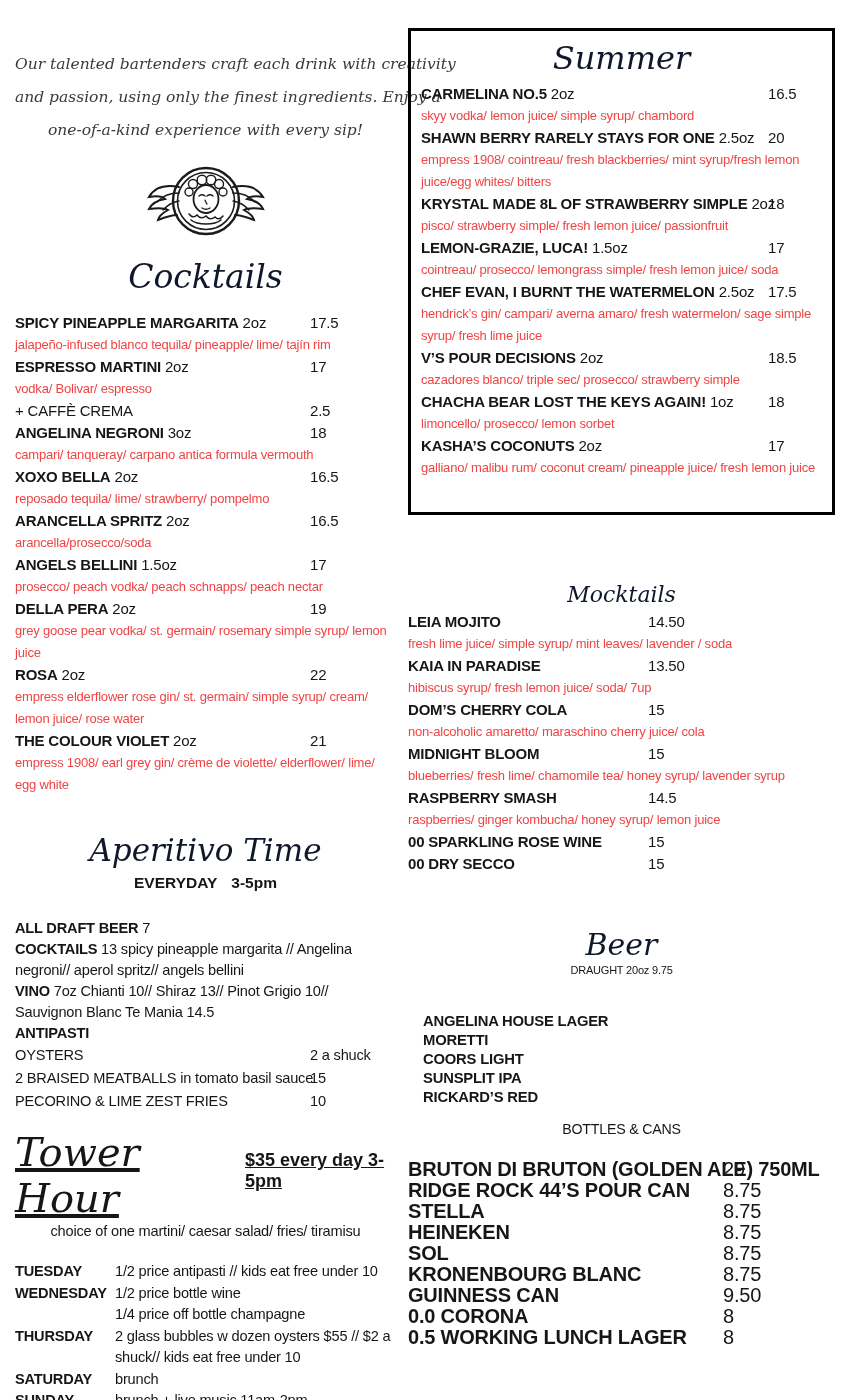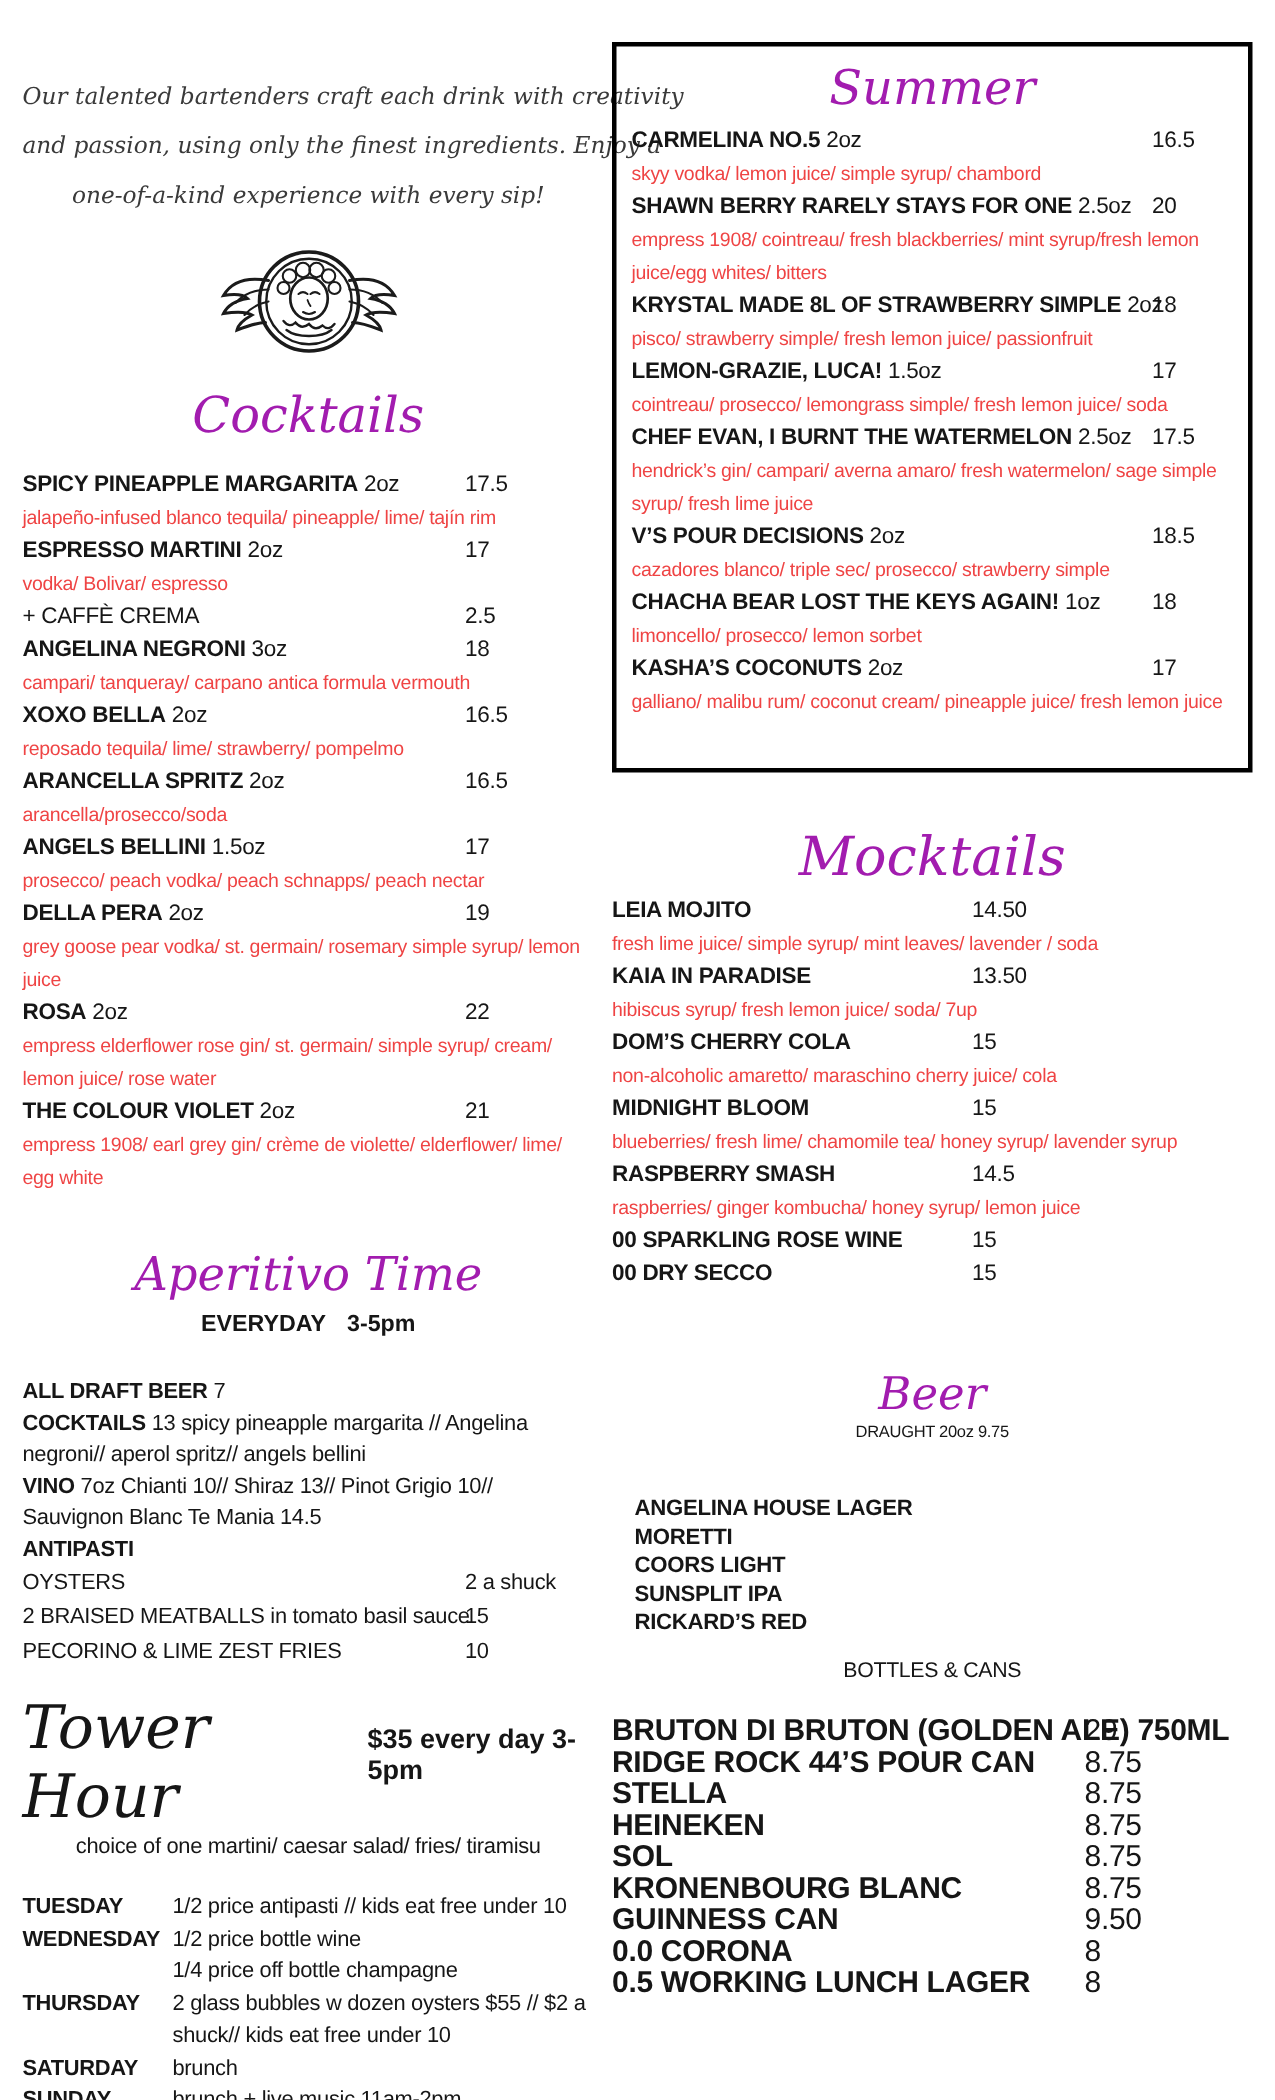--- a/index.html
+++ b/index.html
@@ -20,25 +20,25 @@
     font-family:"DejaVu Serif", serif; font-style:italic;
     font-size:15.5px; line-height:33px; color:#3a3a3a; white-space:nowrap;
   }
 
   
   .logo-wrap { display:flex; justify-content:center; margin-top:10px; }
 
   
   .script-heading {
     font-family:"DejaVu Serif", serif; font-style:italic;
-    text-align:center; font-weight:400; color:#a21caf;
+    text-align:center; font-weight:400; color:#0f172a;
   }
   .cocktails-title { font-size:33px; margin-top:14px; margin-bottom:16px; }
   .summer-title    { font-size:32px; margin-bottom:6px; }
-  .mocktails-title { font-size:36px; margin-top:36px; margin-bottom:4px; }
+  .mocktails-title { font-size:22px; margin-top:67px; margin-bottom:4px; }
   .beer-title      { font-size:30px; margin-top:52px; }
   .aperitivo-title { font-size:31px; margin-top:36px; }
 
   
   .menu-item { position:relative; }
   .item-line { font-size:15px; line-height:22px; letter-spacing:-0.2px; white-space:nowrap; }
   .item-name { font-weight:700; }
   .menu-item.plain .item-name { font-weight:400; }
   .item-size { font-weight:400; }
   .item-price { position:absolute; top:0; font-size:15px; line-height:22px; font-weight:400; }
@@ -61,21 +61,21 @@
   .everyday-line { text-align:center; font-weight:700; font-size:15.5px; margin-top:6px; }
   .everyday-line .gap { display:inline-block; width:14px; }
   .apero-lines { margin-top:26px; }
   .apero-line { font-size:14.6px; line-height:21px; letter-spacing:-0.2px; }
   .apero-bold { font-weight:700; }
   .antipasti-list .item-line { font-size:14.6px; line-height:23px; font-weight:400; }
   .antipasti-list .item-name { font-weight:400; }
   .antipasti-list .item-price { font-size:14.6px; line-height:23px; }
 
   
-  .tower-head { display:flex; justify-content:center; align-items:baseline; margin-top:16px; }
+  .tower-head { display:flex; justify-content:center; align-items:baseline; margin-top:16px;text-decoration:underline; }
   .tower-title { font-family:"DejaVu Serif", serif; font-style:italic; font-size:40px; }
   .tower-tagline { font-weight:700; font-size:18px; margin-left:23px; }
   .tower-sub { text-align:center; font-size:14.6px; letter-spacing:-0.2px; margin-top:2px; }
   .sched { margin-top:22px; }
   .sched-row { display:flex; font-size:14.6px; line-height:21.5px; letter-spacing:-0.2px; }
   .sched-day { width:100px; font-weight:700; flex:none; }
   .sched-desc { width:300px; white-space:pre-line; }
 
   
   .draught-note { text-align:center; font-size:11px; letter-spacing:-0.2px; margin-top:2px; }

